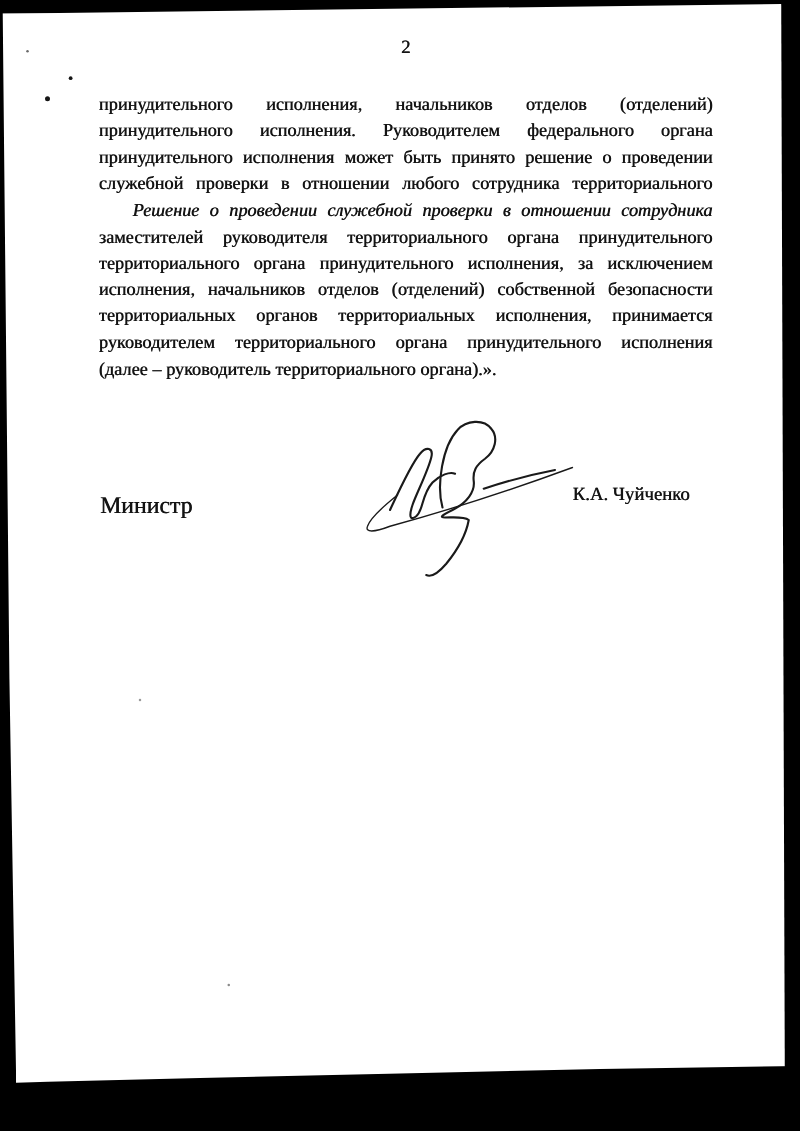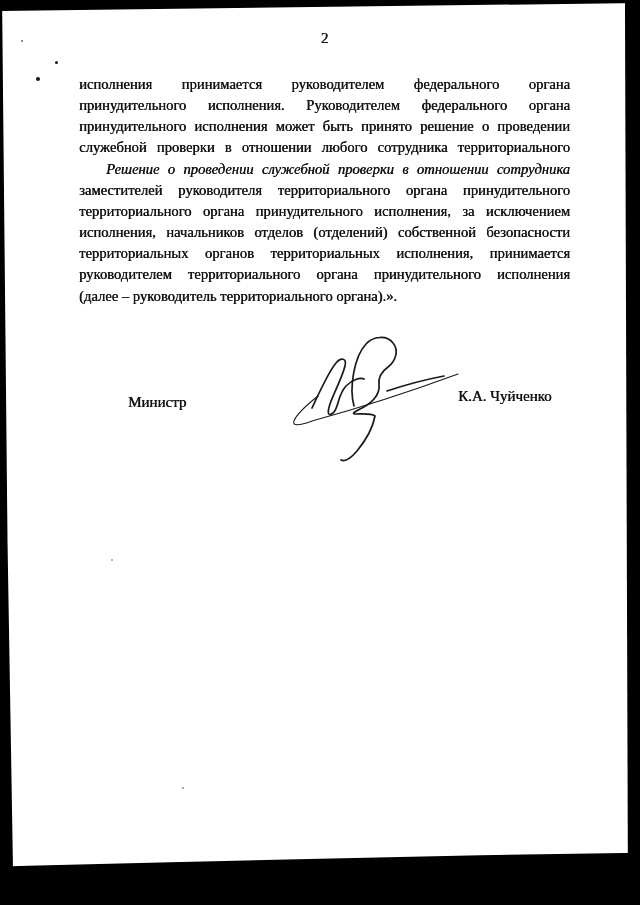--- a/index.html
+++ b/index.html
@@ -28,21 +28,21 @@
   .sp5{left:111px;top:559px;width:2px;height:2px;background:#9a9a9a;}
   
   .ink{color:var(--ink,#141414);text-shadow:0.4px 0 0 currentColor;}
   .page-number{position:absolute;left:79px;top:30px;width:491px;
     text-align:center;font-size:15px;}
   .doc-text{position:absolute;left:79px;top:74px;width:491px;
     font-size:14.6px;line-height:21.15px;}
   .line{min-height:21.15px;}
   .jl{text-align:justify;text-align-last:justify;}
   .indent{text-indent:27px;font-style:italic;}
-  .minister{position:absolute;left:80px;top:394px;font-size:15px;margin-left:48px;}
+  .minister{position:absolute;left:80px;top:394px;font-size:19px;}
   .signer{position:absolute;left:458px;top:388px;font-size:15px;text-align:right;}
   
   .sig-layer{position:absolute;left:0;top:0;width:640px;height:905px;pointer-events:none;}
   .sig-layer path{fill:none;stroke:#1a1a1a;stroke-width:1.7;
     stroke-linecap:round;stroke-linejoin:round;}
   .thin{stroke-width:1.1 !important;}
 </style>
 </head>
 <body>
 
@@ -52,21 +52,21 @@
 <div class="edge edge-bottom"></div>
 <div class="speck sp1"></div>
 <div class="speck sp2"></div>
 <div class="speck sp3"></div>
 <div class="speck sp4"></div>
 <div class="speck sp5"></div>
 
 <div class="page-number ink">2</div>
 
 <div class="doc-text ink">
-  <div class="line jl">исполнения принимается руководителем федерального органа</div>
+  <div class="line jl">принудительного исполнения, начальников отделов (отделений)</div>
   <div class="line jl">принудительного исполнения. Руководителем федерального органа</div>
   <div class="line jl">принудительного исполнения может быть принято решение о проведении</div>
   <div class="line jl">служебной проверки в отношении любого сотрудника территориального</div>
   <div class="line jl indent">Решение о проведении служебной проверки в отношении сотрудника</div>
   <div class="line jl">заместителей руководителя территориального органа принудительного</div>
   <div class="line jl">территориального органа принудительного исполнения, за исключением</div>
   <div class="line jl">исполнения, начальников отделов (отделений) собственной безопасности</div>
   <div class="line jl">территориальных органов территориальных исполнения, принимается</div>
   <div class="line jl">руководителем территориального органа принудительного исполнения</div>
   <div class="line">(далее – руководитель территориального органа).».</div>

